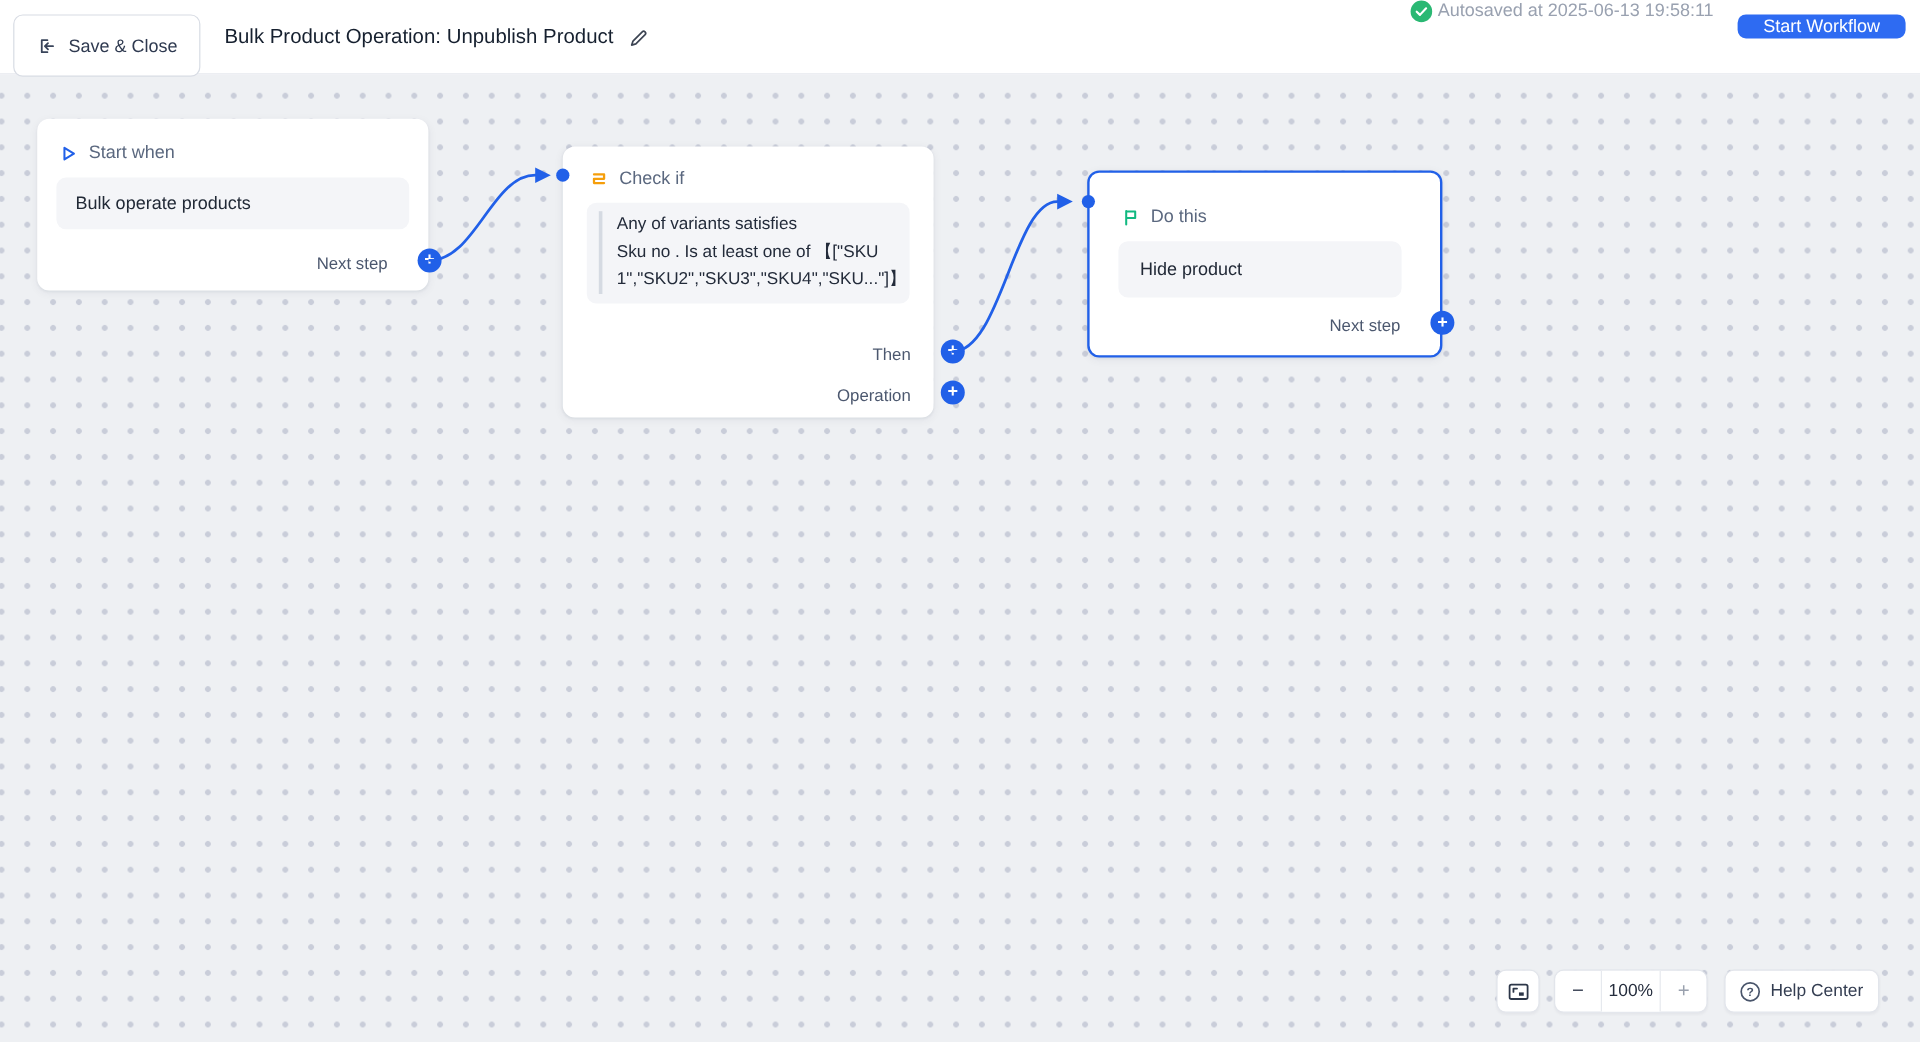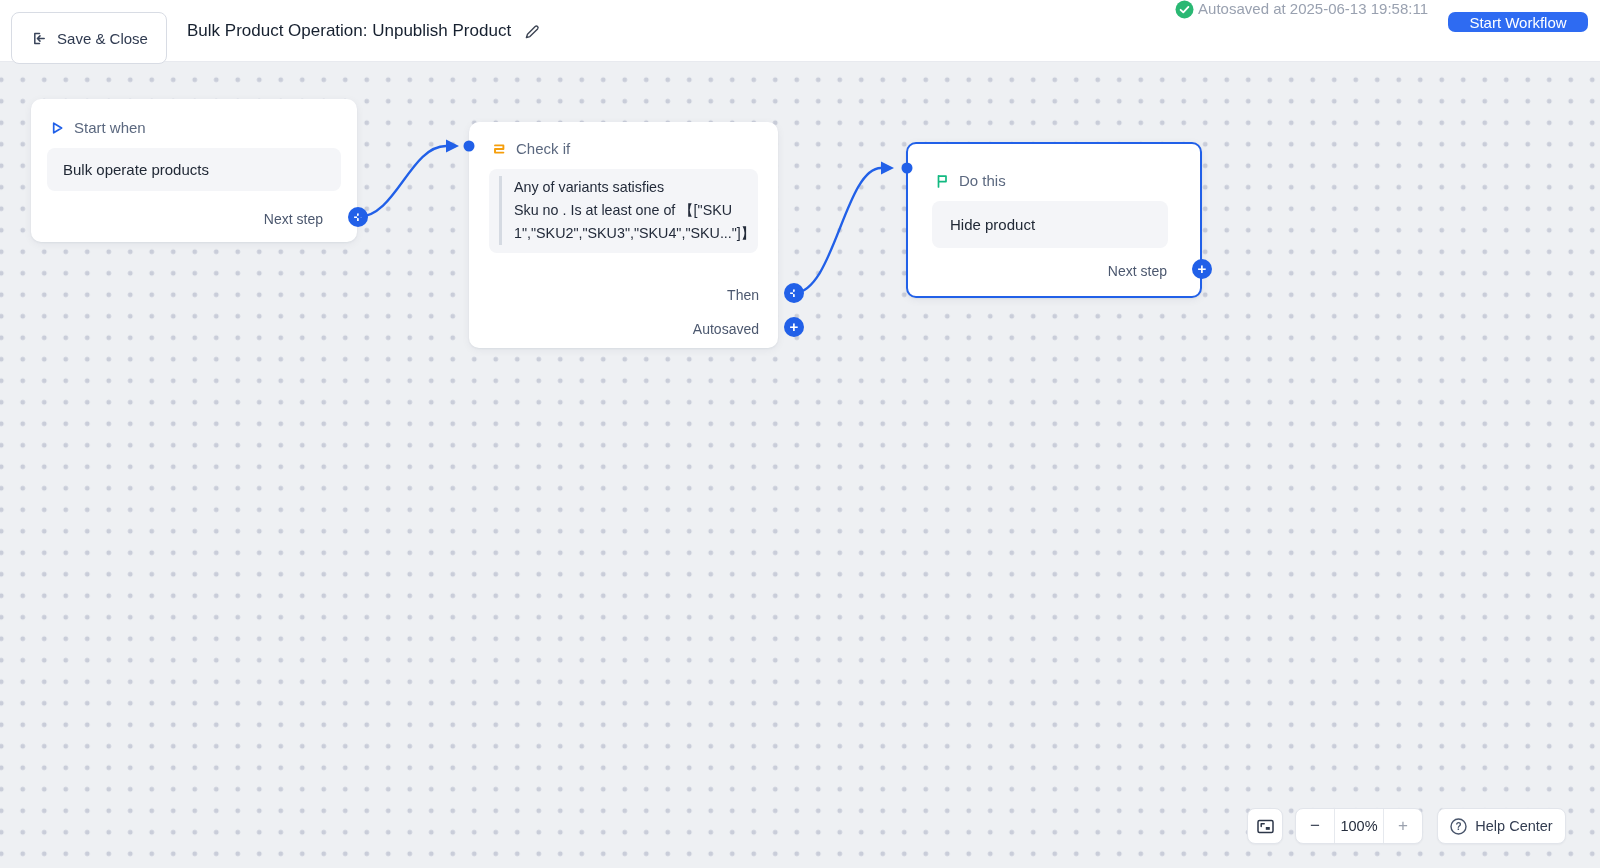--- a/index.html
+++ b/index.html
@@ -186,21 +186,21 @@
       <div class="cond-quote">
         <p>Any of variants satisfies</p>
         <p>Sku no . Is at least one of 【["SKU 1","SKU2","SKU3","SKU4","SKU..."]】</p>
       </div>
     </div>
     <div class="action-row row-then">
       <span class="action-label">Then</span>
       <span class="plus-btn">+</span>
     </div>
     <div class="action-row row-else">
-      <span class="action-label">Autosaved</span>
+      <span class="action-label">Operation</span>
       <span class="plus-btn">+</span>
     </div>
   </div>
 
   <div class="card card-do">
     <div class="card-head">
       <span style="display:flex;">
         <svg width="16" height="16" viewBox="0 0 16 16">
           <path d="M4.5 14 V2.8" fill="none" stroke="#12b981" stroke-width="1.7" stroke-linecap="round"></path>
           <path d="M4.5 3.2 H12 V8.6 H4.5" fill="none" stroke="#12b981" stroke-width="1.7" stroke-linejoin="round"></path>

